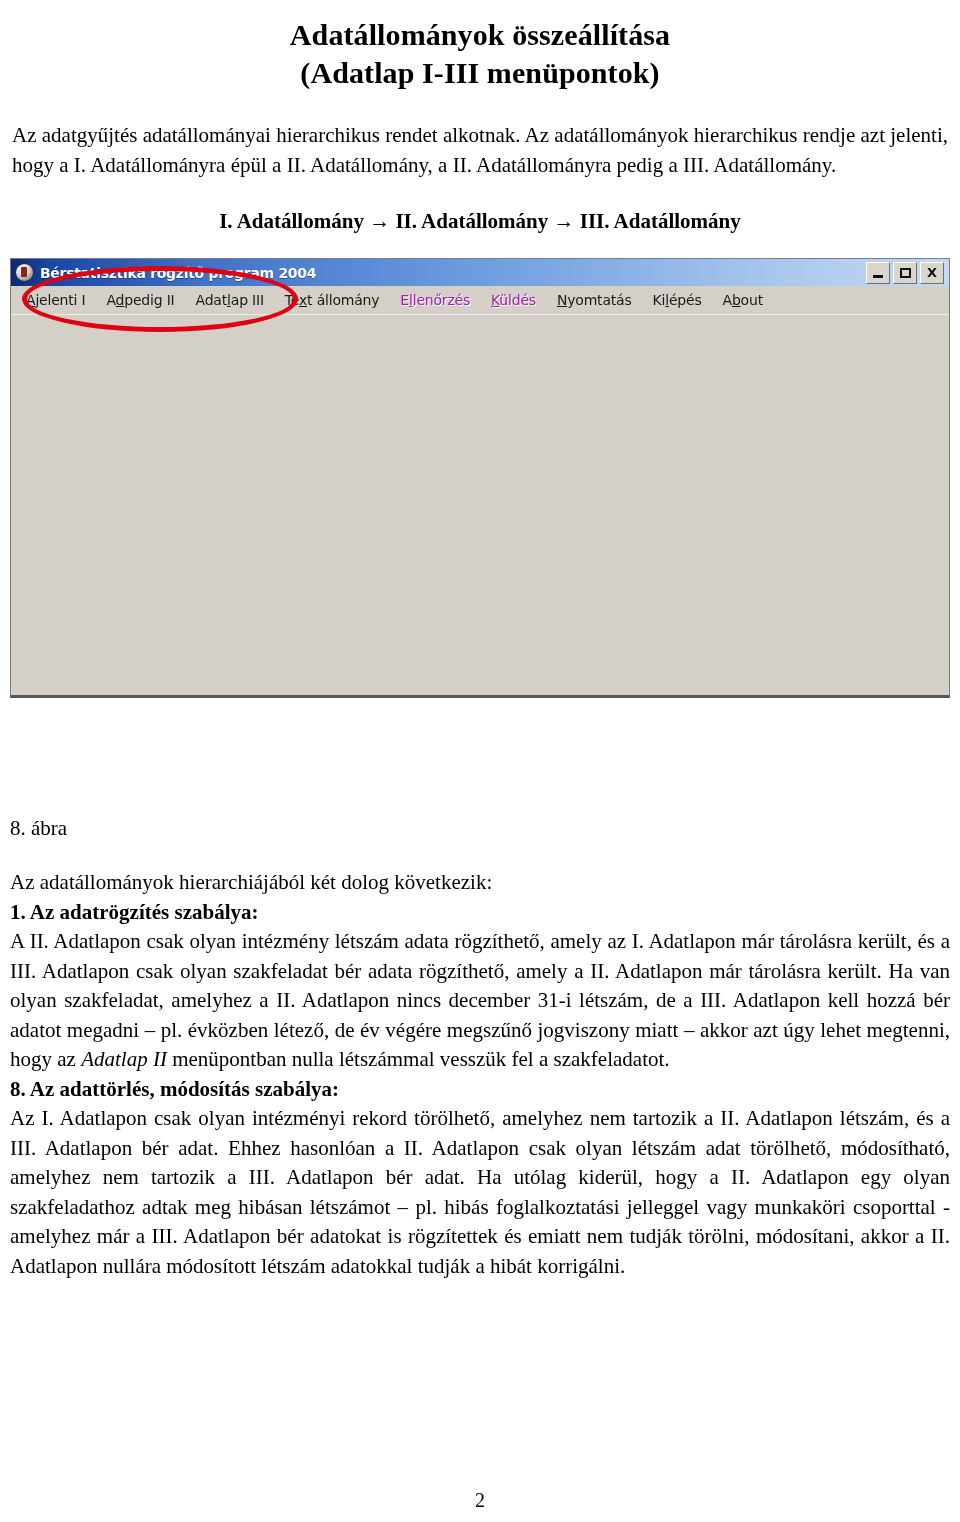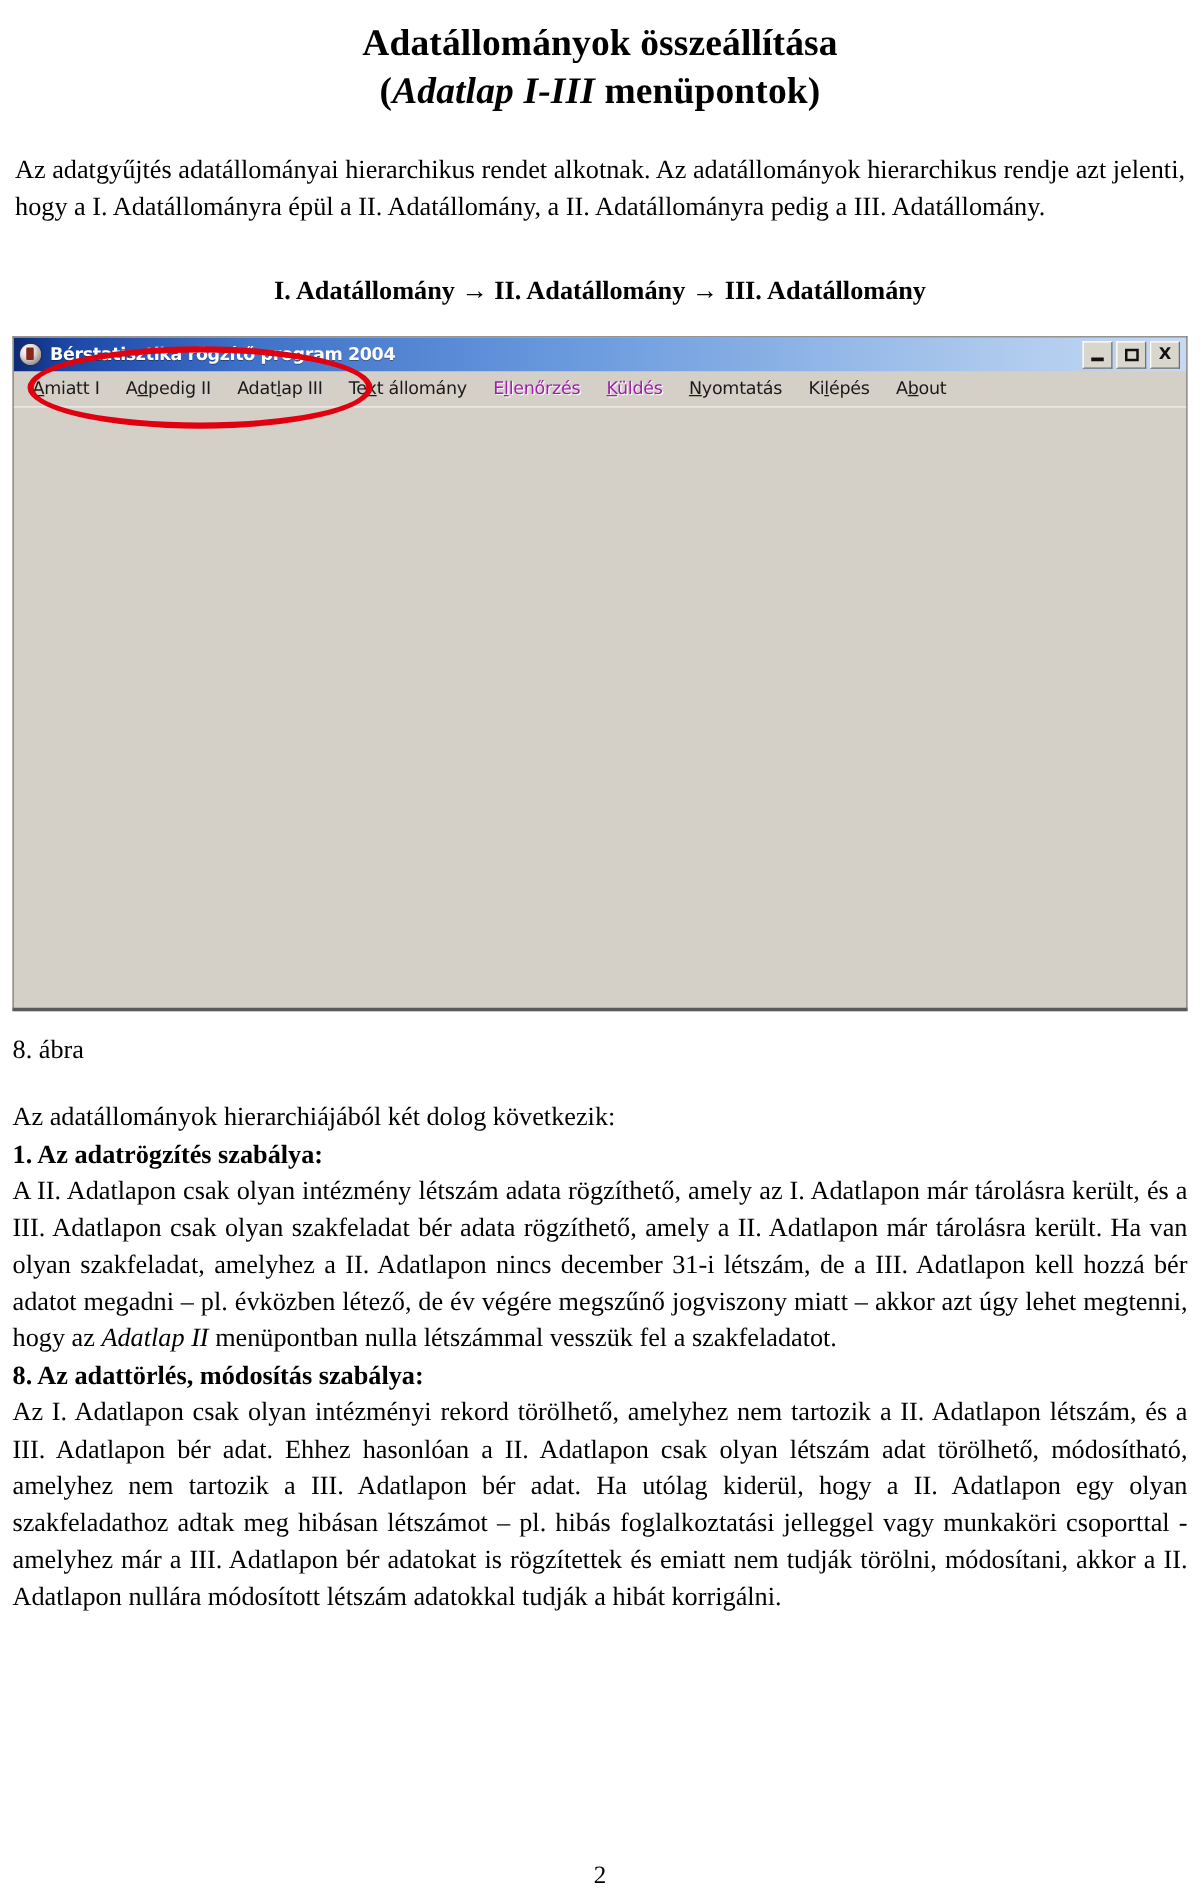--- a/index.html
+++ b/index.html
@@ -29,54 +29,54 @@
   .doc-title {
     text-align: center;
     font-weight: bold;
     font-size: 30px;
     line-height: 38px;
     margin: 10px;
     padding-top: 6px;
     letter-spacing: 0.1px;
   }
   .doc-title .line2 { display: block; }
-  .doc-title .italic { font-style: italic; }
+  .doc-title .italic { }
 
   
   .intro {
     margin: 28px 0 0 0;
     font-size: 21px;
     line-height: 30px;
     text-align: justify;
     text-justify: inter-word;
     padding: 0 2px;
   }
 
   .flow-line {
     text-align: center;
     font-weight: bold;
     font-size: 21px;
     line-height: 30px;
-    margin: 37px 0 0 0;
+    margin: 26px 0 0 0;
   }
 
   
   .figure-wrap {
     position: relative;
     margin: 22px 0 0 0;
     width: 940px;
     height: 544px;
   }
 
   .app-window {
     position: absolute;
     left: 0;
     top: 0;
     width: 940px;
-    height: 540px;
+    height: 440px;
     box-sizing: border-box;
     border: 1px solid #7d7d7d;
     border-bottom: 3px solid #5a5a5a;
     background: #d4d0c8;
     overflow: hidden;
   }
 
   .titlebar {
     position: relative;
     height: 27px;
@@ -264,21 +264,21 @@
           <span class="win-btn">
               <span class="max-glyph"></span>
             </span>
           <span class="win-btn">
               <span>X</span>
             </span>
         </div>
       </div>
 
       <div class="menubar">
-        <span class="menu-item"><span class="mnem">A</span><span>miatt I</span></span>
+        <span class="menu-item"><span class="mnem">A</span><span>jelenti I</span></span>
         <span class="menu-item"><span>A</span><span class="mnem">d</span><span>pedig II</span></span>
         <span class="menu-item"><span>Adat</span><span class="mnem">l</span><span>ap III</span></span>
         <span class="menu-item"><span>Te</span><span class="mnem">x</span><span>t állomány</span></span>
         <span class="menu-item disabled"><span>E</span><span class="mnem">l</span><span>lenőrzés</span></span>
         <span class="menu-item disabled"><span class="mnem">K</span><span>üldés</span></span>
         <span class="menu-item"><span class="mnem">N</span><span>yomtatás</span></span>
         <span class="menu-item"><span>Ki</span><span class="mnem">l</span><span>épés</span></span>
         <span class="menu-item"><span>A</span><span class="mnem">b</span><span>out</span></span>
       </div>
 

